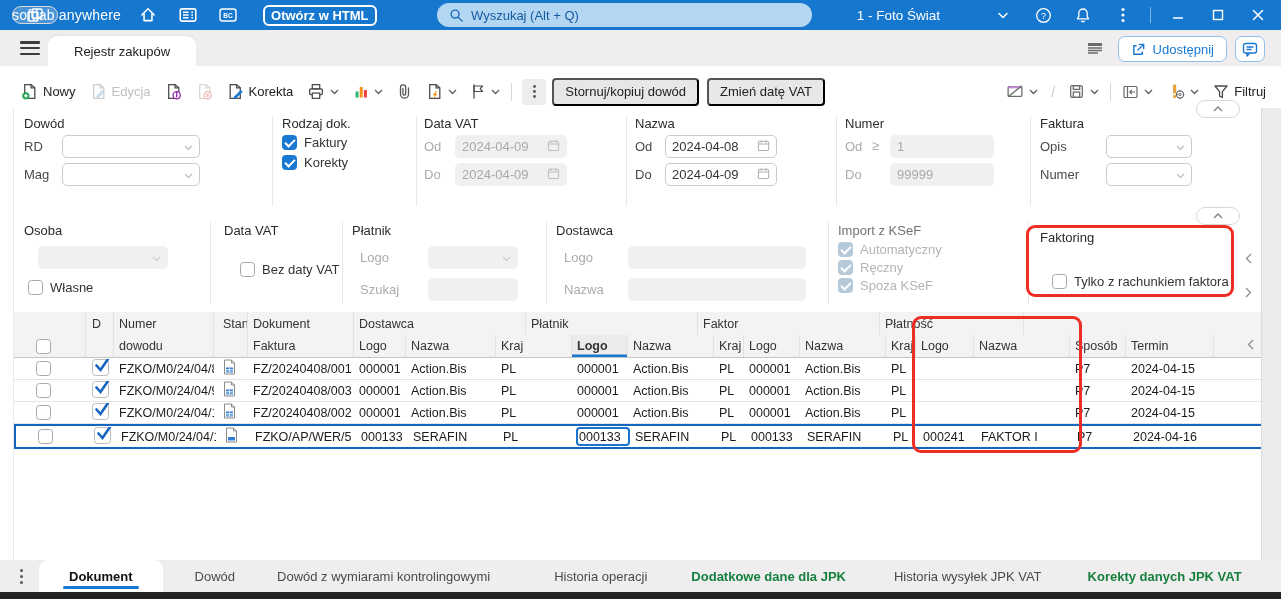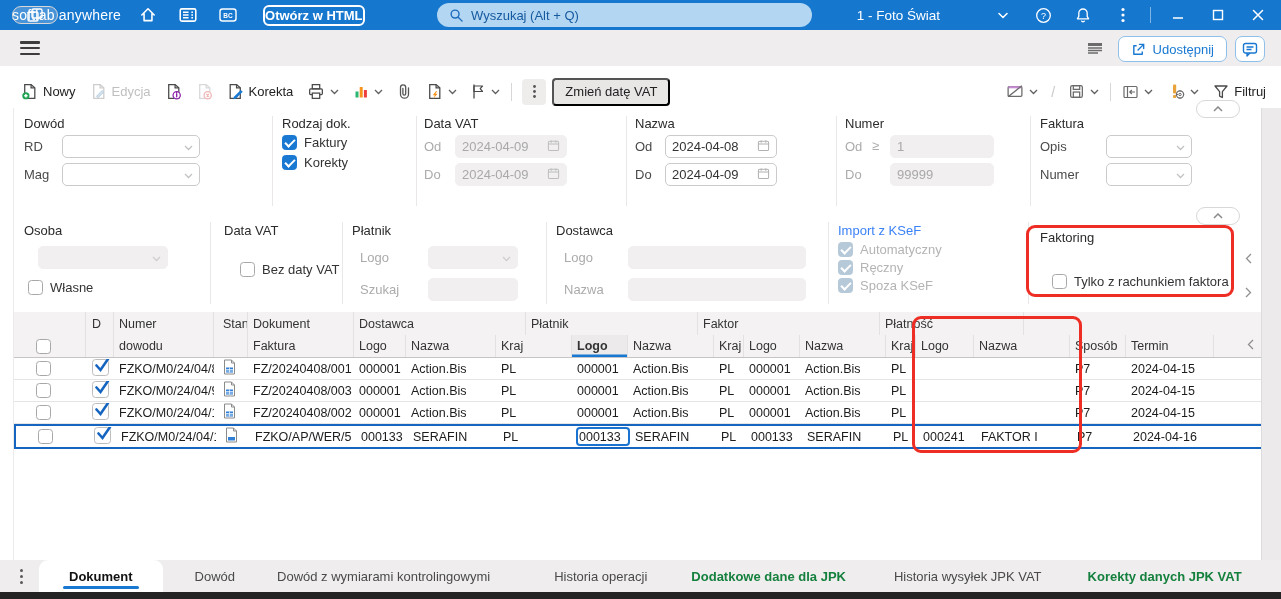--- a/index.html
+++ b/index.html
@@ -5,21 +5,21 @@
   html,body{margin:0;padding:0}
   body{font-family:"Liberation Sans",sans-serif;background:#d8d8d8}
   .app{position:relative;width:1281px;height:599px;background:#efedee;overflow:hidden}
 
   
   .titlebar{position:absolute;top:0;left:0;width:100%;height:30px;background:#1677cf;color:#fff;display:flex;align-items:center}
   .tb-left{display:flex;align-items:center;gap:14px;padding-left:12px}
   .appname{font-size:14px;letter-spacing:.2px}
   .ticon{display:flex;align-items:center;justify-content:center;width:26px;height:24px}
   .ticon.pill{background:rgba(255,255,255,.22);border-radius:13px;width:44px}
-  .openhtml{border:2px solid #fff;border-radius:6px;height:21px;display:flex;align-items:center;padding:0 0;font-size:13px;font-weight:bold;color:#fff;background:transparent;margin-left:8px}
+  .openhtml{border:2px solid #fff;border-radius:6px;height:21px;display:flex;align-items:center;padding:0 6px;font-size:13px;font-weight:bold;color:#fff;background:transparent;margin-left:8px}
   .searchpill{position:absolute;left:437px;top:3px;width:375px;height:24px;background:#b3d6f2;border-radius:13px;display:flex;align-items:center;gap:7px;padding-left:12px;box-sizing:border-box}
   .searchpill span{color:#15599f;font-size:13px}
   .tb-right{position:absolute;right:0;top:0;height:30px;display:flex;align-items:center;gap:14px;padding-right:10px}
   .company{font-size:13.5px;margin-right:36px}
   .winbtn{display:flex;align-items:center;justify-content:center;width:26px;height:26px}
   .tbsep{width:1px;height:16px;background:rgba(255,255,255,.45)}
 
   
   .tabstrip{position:absolute;top:30px;left:0;width:100%;height:36px;background:#efedee}
   .hamburger{position:absolute;left:20px;top:11px;width:20px;height:14px;display:flex;flex-direction:column;justify-content:space-between}
@@ -41,21 +41,21 @@
 
   
   .content{position:absolute;top:108px;left:0;width:1262px;height:452px;background:#fff}
   .leftline{position:absolute;top:108px;left:13px;width:1px;height:452px;background:#eceaea}
   .rstrip{position:absolute;top:108px;right:0;width:19px;height:452px;background:#eceaea;border-left:1px solid #dddcdc}
   .fpanel{position:absolute;left:14px;width:1248px;background:#fff}
   .f1{top:108px;height:106px;border-bottom:1px solid #efeeee}
   .f2{top:214px;height:98px;border-bottom:1px solid #e8e6e6}
   .vline{position:absolute;top:8px;bottom:8px;width:1px;background:#e9e7e7}
   .ftitle{position:absolute;font-size:13px;color:#2b2b2b}
-  .ftitle.dis{color:#3b82f6}
+  .ftitle.dis{color:#737373}
   .flbl{position:absolute;font-size:13px;color:#4a4a4a}
   .flbl.dis{color:#ababab}
   .fld{position:absolute;height:23px;border:1px solid #cccaca;border-radius:5px;background:#fff;display:flex;align-items:center;font-size:13px;color:#333;padding:0 6px;box-sizing:border-box}
   .fld.dis{background:#f1efef;border-color:#f1efef;color:#a9a9a9}
   .dvchev{margin-left:auto}
   .cbrow{position:absolute;display:flex;align-items:center;gap:7px;font-size:13px;color:#333}
   .cbrow.dis{color:#b4b4b4}
   .cb{width:15px;height:15px;border:1px solid #a8a8a8;border-radius:3.5px;background:#fff;display:flex;align-items:center;justify-content:center;box-sizing:border-box;flex:none}
   .cb.on{background:#1878d2;border-color:#1878d2}
   .cb.on::after{content:"";width:8px;height:4px;border-left:2px solid #fff;border-bottom:2px solid #fff;transform:rotate(-45deg);margin-top:-2px}
@@ -193,20 +193,21 @@
       </span>
     </div>
   </div>
 
   <div class="tabstrip">
     <span class="hamburger">
         <i></i>
         <i></i>
         <i></i>
       </span>
+    <div class="maintab">Rejestr zakupów</div>
     <div class="ts-right">
       <span style="display:flex;margin-right:6px">
         <svg width="18" height="16" viewBox="0 0 18 16">
             <rect x="2" y="2" width="14" height="3" fill="#6b6b6b"></rect>
             <path d="M2 7h14M2 9.5h14M2 12h10" stroke="#6b6b6b" stroke-width="1.6"></path>
           </svg>
       </span>
       <button class="sharebtn">
         <span style="display:flex">
           <svg width="15" height="15" viewBox="0 0 16 16">
@@ -315,20 +316,21 @@
         </svg>
     </span>
     <span class="tsep"></span>
     <span class="kebabbtn">
       <svg width="3" height="13" viewBox="0 0 3 13">
           <circle cx="1.5" cy="1.5" r="1.4" fill="#555"></circle>
           <circle cx="1.5" cy="6.5" r="1.4" fill="#555"></circle>
           <circle cx="1.5" cy="11.5" r="1.4" fill="#555"></circle>
         </svg>
     </span>
+    <button class="tbtn">Stornuj/kopiuj dowód</button>
     <button class="tbtn">Zmień datę VAT</button>
     <span class="t-spacer"></span>
     <span class="ti">
       <svg width="18" height="17" viewBox="0 0 17 16">
           <rect x="2" y="3.5" width="13" height="9" rx="1" fill="none" stroke="#6b6b6b" stroke-width="1.2"></rect>
           <path d="M2.5 4h12" stroke="#c98bd6" stroke-width="2"></path>
           <path d="M2 13L15 2.5" stroke="#6b6b6b" stroke-width="1.2"></path>
         </svg>
       <svg width="9" height="6" viewBox="0 0 9 6">
           <path d="M1 1l3.5 3.5L8 1" fill="none" stroke="#5f5f5f" stroke-width="1.3"></path>

